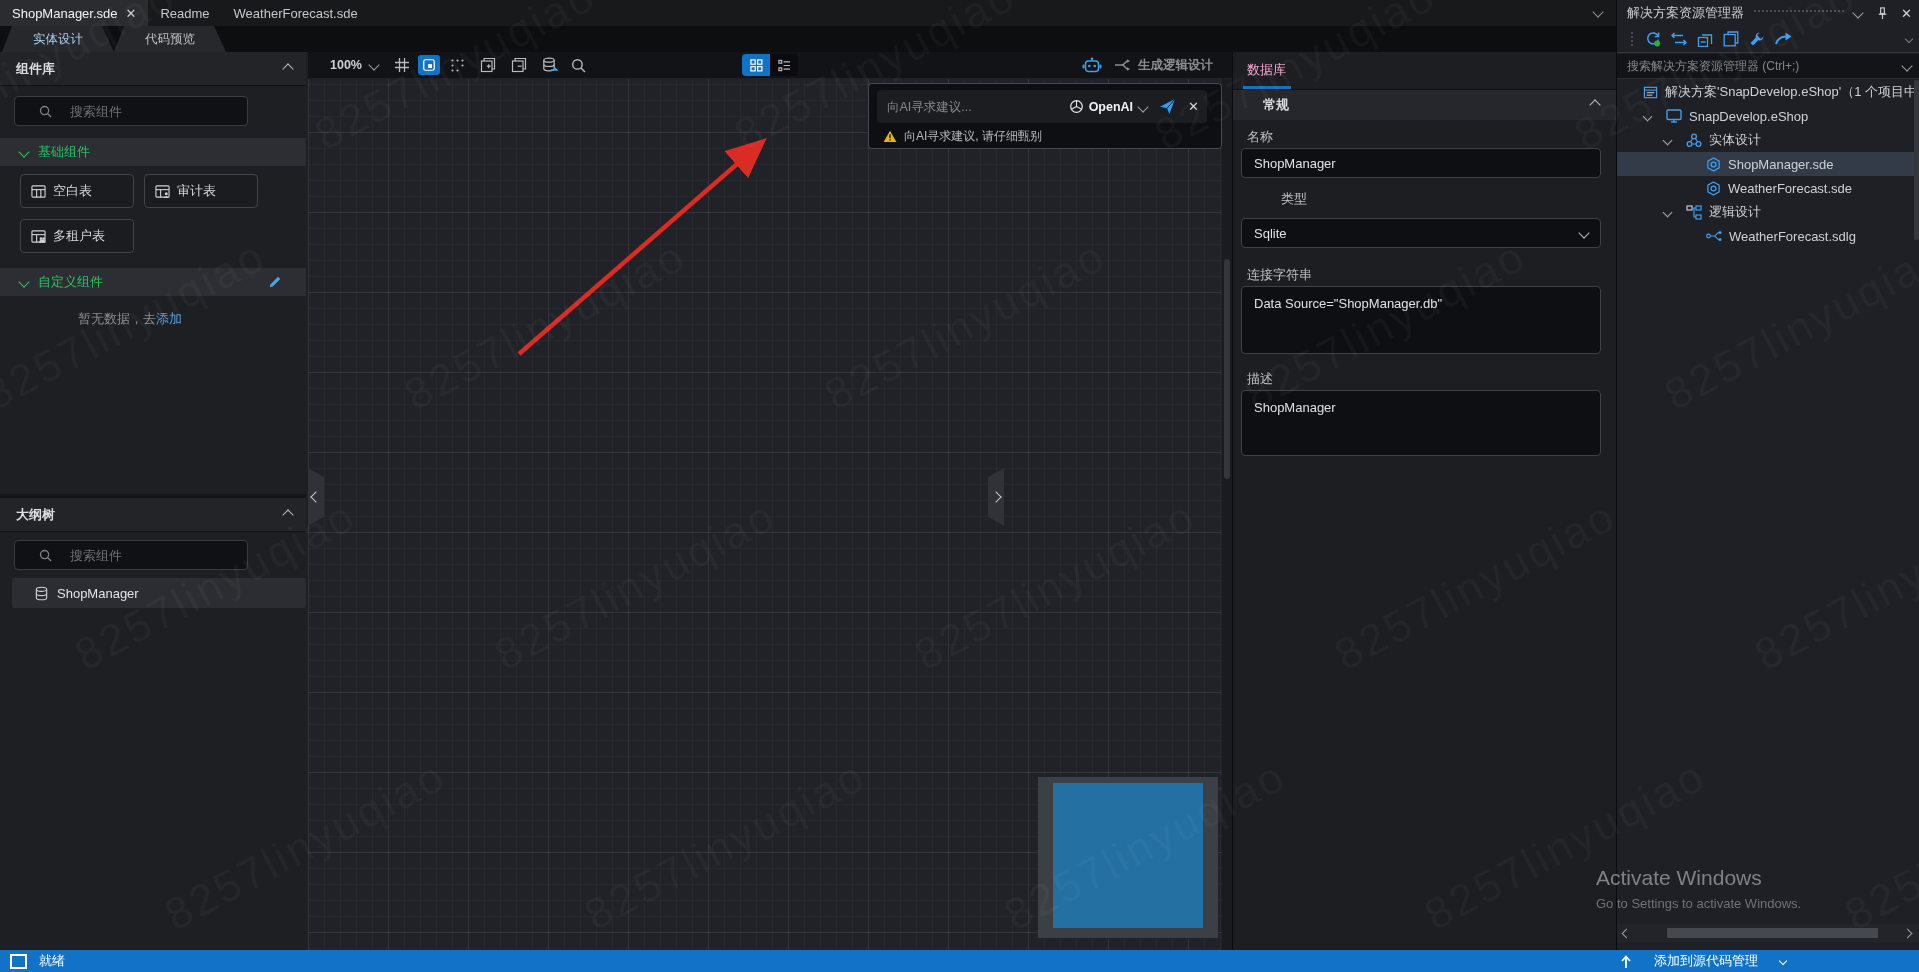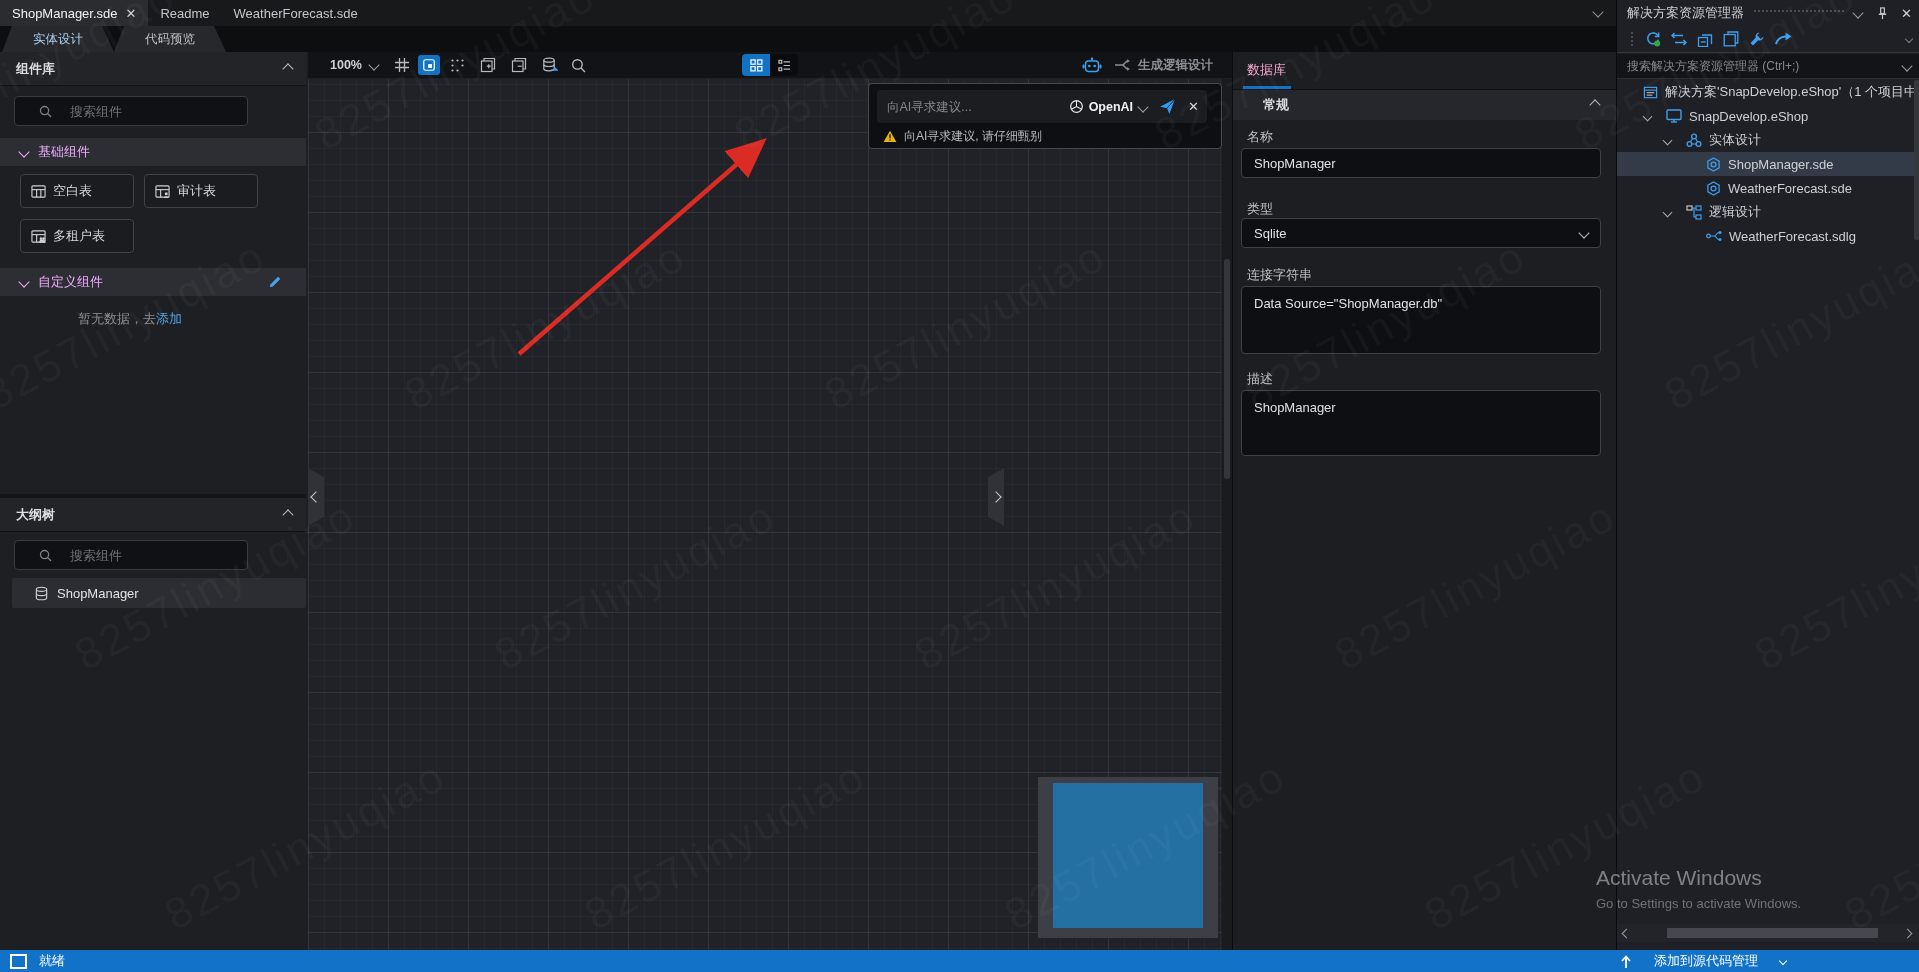--- a/index.html
+++ b/index.html
@@ -28,21 +28,21 @@
   
   .leftpanel{left:0;top:52px;width:308px;height:898px;background:#1e1f23;border-right:2px solid #0b0b0d;}
   .phead{position:absolute;left:0;width:306px;height:34px;background:#232428;border-bottom:1px solid #111215;
     display:flex;align-items:center;font-size:13px;color:#dddee1;font-weight:bold;padding-left:16px;box-sizing:border-box;}
   .phead .cv{position:absolute;right:14px;color:#b9babd;}
   .searchbox{position:absolute;left:14px;width:234px;height:30px;background:#101114;border:1px solid #393c41;border-radius:4px;
     display:flex;align-items:center;padding:0 24px;box-sizing:border-box;gap:16px;}
   .searchbox input{flex:1;background:transparent;border:0;outline:0;color:#cfd0d3;font-size:13px;font-family:inherit;min-width:0;}
   .searchbox input::placeholder{color:#6e7176;}
   .band{position:absolute;left:0;width:306px;height:28px;background:#2c2e33;display:flex;align-items:center;gap:10px;
-    padding-left:20px;box-sizing:border-box;font-size:13px;color:#f0abfc;}
+    padding-left:20px;box-sizing:border-box;font-size:13px;color:#22c55e;}
   .compbtn{position:absolute;height:34px;background:#1b1c20;border:1px solid #40434a;border-radius:4px;
     display:flex;align-items:center;gap:7px;padding:0 10px;box-sizing:border-box;font-size:13px;color:#d6d7da;}
   .outline-item{position:absolute;left:12px;width:294px;height:30px;background:#2b2d32;border-radius:2px;
     display:flex;align-items:center;gap:8px;padding-left:22px;box-sizing:border-box;font-size:13px;color:#e2e3e5;}
 
   
   .canvas{left:308px;top:52px;width:924px;height:898px;background-color:#212227;
     background-image:
       linear-gradient(rgba(255,255,255,.055) 1px,transparent 1px),
       linear-gradient(90deg,rgba(255,255,255,.055) 1px,transparent 1px),
@@ -388,21 +388,21 @@
       <span class="ptab-underline"></span>
     </div>
     <div class="pband">
       <span>常规</span>
       <span class="cv up"></span>
     </div>
 
     <div class="plabel" style="top:76px;">名称</div>
     <input class="pfield" style="top: 96px;" value="ShopManager">
 
-    <div class="plabel" style="top:148px;">类型</div>
+    <div class="plabel" style="top:138px;margin-left:34px;">类型</div>
     <div class="pfield pselect" style="top:166px;">
       <span>Sqlite</span>
       <span class="cv down"></span>
     </div>
 
     <div class="plabel" style="top:214px;">连接字符串</div>
     <textarea class="pfield" style="top: 234px; height: 68px;">Data Source="ShopManager.db"</textarea>
 
     <div class="plabel" style="top:318px;">描述</div>
     <textarea class="pfield" style="top: 338px; height: 66px;">ShopManager</textarea>

